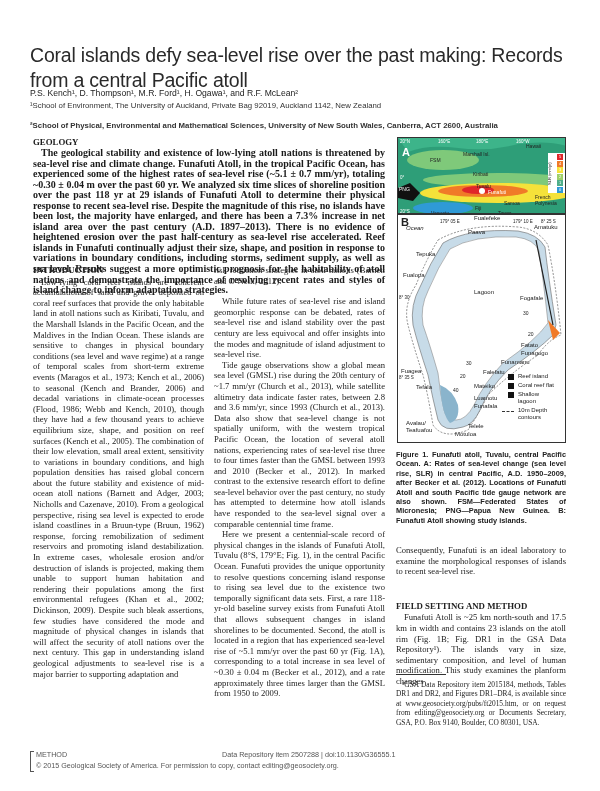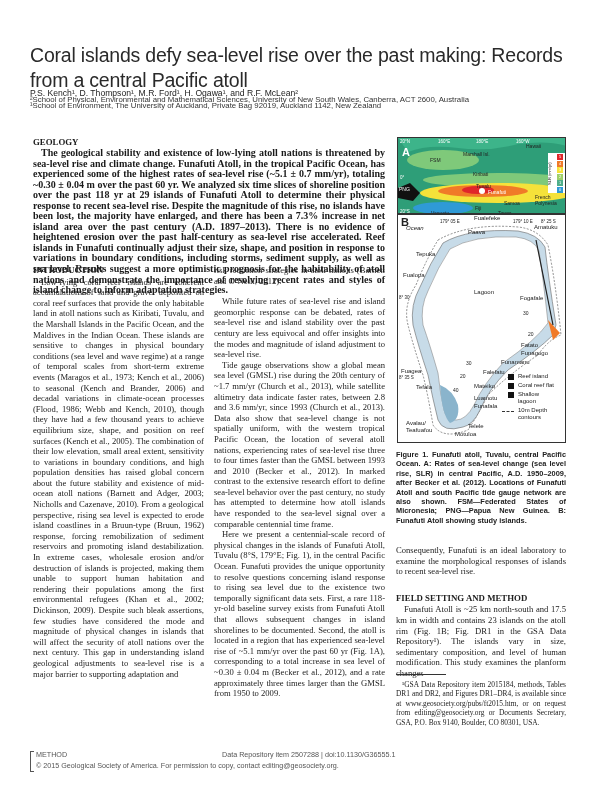--- a/index.html
+++ b/index.html
@@ -1,20 +1,20 @@
 <!DOCTYPE html>
 <html><head>
 <meta charset="utf-8">
 <style>
   html, body { margin:0; padding:0; background:#fff; }
   body { width:600px; height:791px; position:relative; overflow:hidden; color:#1a1a1a; }
   .title { position:absolute; left:30px; top:30px; width:560px; font-family:"Liberation Sans", sans-serif; font-size:19.5px; line-height:25px; color:#2a2a2a; font-weight:normal; letter-spacing:-0.2px; }
   .authors { position:absolute; left:30px; top:88px; font-family:"Liberation Sans", sans-serif; font-size:8.6px; color:#222; }
   .aff { position:absolute; left:30px; font-family:"Liberation Sans", sans-serif; font-size:7.8px; color:#333; }
-  .aff1 { top:101px; } .aff2 { top:95px; }
+  .aff1 { top:101px; } .aff2 { top:121px;font-weight:bold; }
   .abstract-head { position:absolute; left:33px; top:137px; font-family:"Liberation Serif", serif; font-weight:bold; font-size:8.8px; }
   .abstract { position:absolute; left:33px; top:148px; width:352px; font-family:"Liberation Serif", serif; font-weight:bold; font-size:10px; line-height:10.55px; text-align:justify; text-indent:8px; hyphens:auto; }
   .col { position:absolute; font-family:"Liberation Serif", serif; font-size:8.6px; line-height:10.6px; text-align:justify; color:#222; }
   .col p { margin:0; text-indent:8px; }
   .col1 { left:33px; top:265px; width:171px; }
   .col2 { left:214px; top:265px; width:171px; }
   .sec-head { font-weight:bold; font-size:8.8px; text-indent:0 !important; margin-bottom:1px !important; }
   .col3 { left:396px; top:545px; width:170px; }
   .footnote { position:absolute; left:396px; top:680px; width:170px; font-family:"Liberation Serif", serif; font-size:7.4px; line-height:9.4px; text-align:justify; color:#222; text-indent:6px; }
   .fn-rule { position:absolute; left:396px; top:674px; width:50px; border-top:0.8px solid #333; }
@@ -156,21 +156,21 @@
           <span class="lbl" style="left:10px;top:0;width:38px;white-space:normal;line-height:7px">10m Depth contours</span>
         </div>
     </div>
   </div>
 </div>
 
 <div class="caption">Figure 1. Funafuti atoll, Tuvalu, central Pacific Ocean. A: Rates of sea-level change (sea level rise, SLR) in central Pacific, A.D. 1950–2009, after Becker et al. (2012). Locations of Funafuti Atoll and south Pacific tide gauge network are also shown. FSM—Federated States of Micronesia; PNG—Papua New Guinea. B: Funafuti Atoll showing study islands.</div>
 
 <div class="col col3">
   <p style="text-indent:0">Consequently, Funafuti is an ideal laboratory to examine the morphological responses of islands to recent sea-level rise.</p>
-  <p class="sec-head" style="margin-top:16px">FIELD SETTING AND METHOD</p>
+  <p class="sec-head" style="margin-top:24px">FIELD SETTING AND METHOD</p>
   <p>Funafuti Atoll is ~25 km north-south and 17.5 km in width and contains 23 islands on the atoll rim (Fig. 1B; Fig. DR1 in the GSA Data Repository¹). The islands vary in size, sedimentary composition, and level of human modification. This study examines the planform changes</p>
 </div>
 
 <div class="fn-rule"></div>
 <div class="footnote">¹GSA Data Repository item 2015184, methods, Tables DR1 and DR2, and Figures DR1–DR4, is available since at www.geosociety.org/pubs/ft2015.htm, or on request from editing@geosociety.org or Documents Secretary, GSA, P.O. Box 9140, Boulder, CO 80301, USA.</div>
 
 <div class="footer">
   <div class="bracket"></div>
   <span class="l1">METHOD</span>
   <span class="dr">Data Repository item 2507288  |  doi:10.1130/G36555.1</span>

